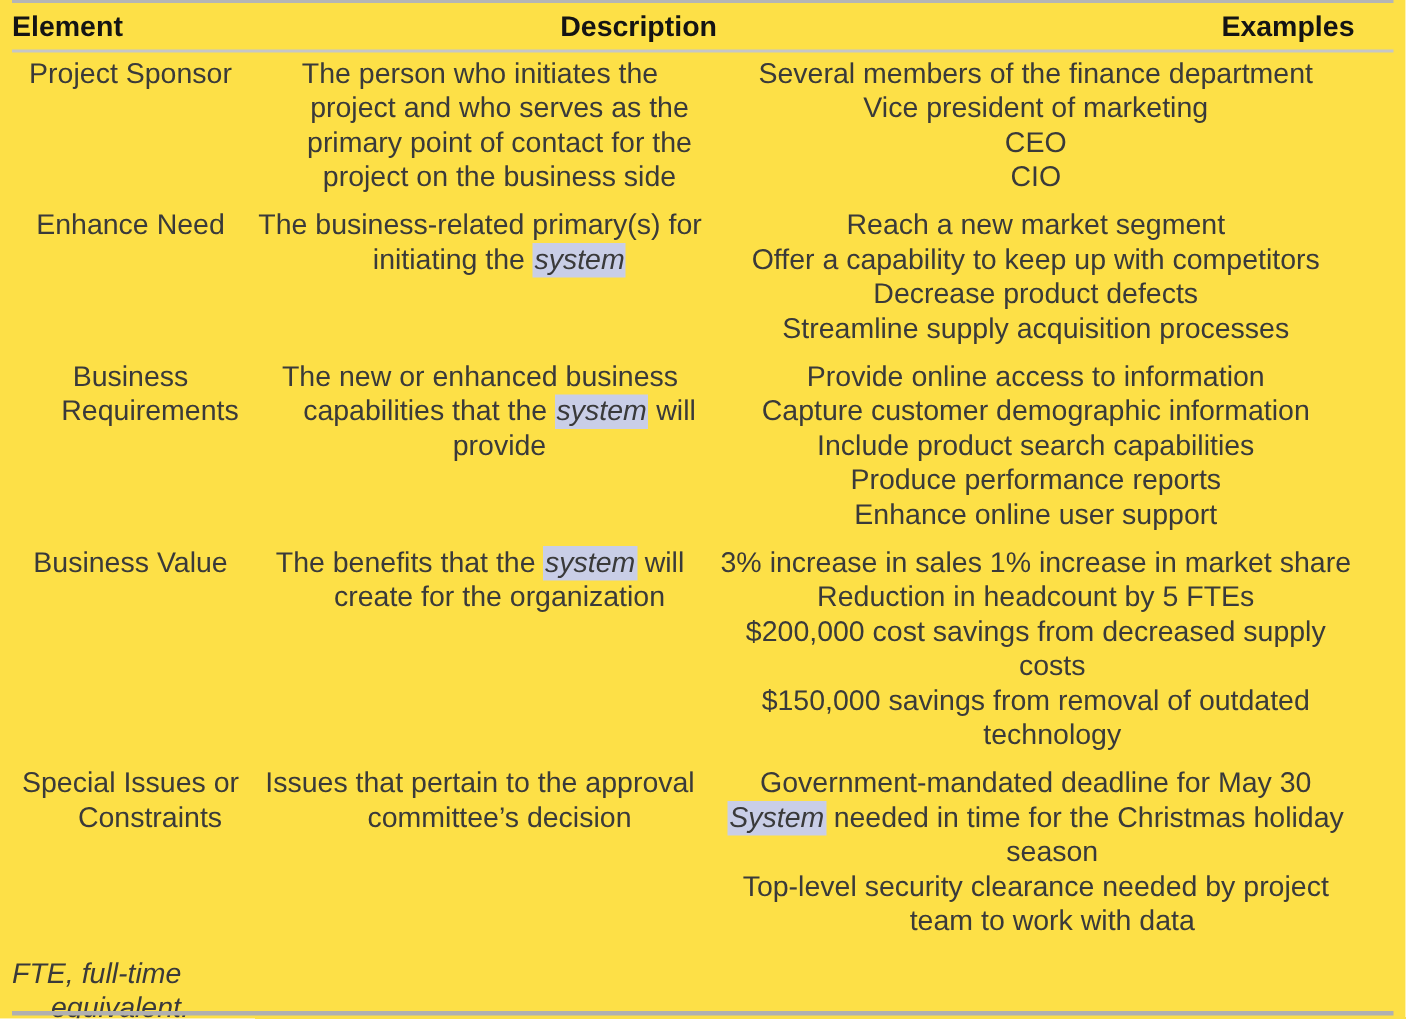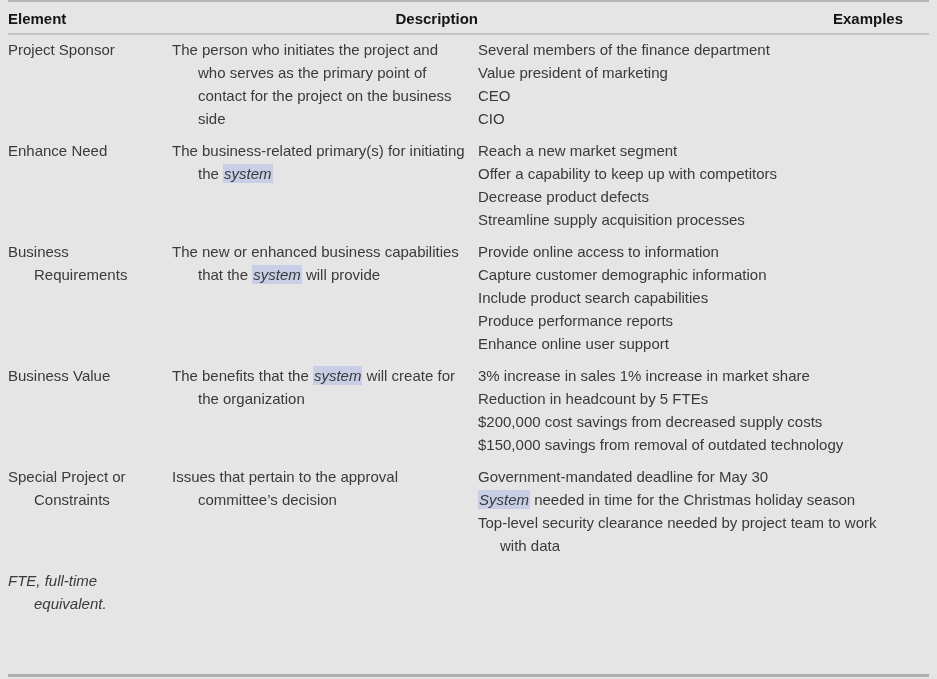--- a/index.html
+++ b/index.html
@@ -1,23 +1,23 @@
 <!DOCTYPE html>
 <html><head>
 <meta charset="utf-8">
 <style>
   html, body { margin: 0; padding: 0; background: #ffffff; }
   .page {
     position: relative;
     width: 937px;
     height: 679px;
     box-sizing: border-box;
-    background: #e5e5e5;
+    background: #fde047;
     font-family: "Liberation Sans", sans-serif;
-    font-size: 15px;
+    font-size: 19px;
     line-height: 23px;
     color: #3a3a3a;
     overflow: hidden;
   }
   .rule {
     height: 0;
     border-top: 2px solid #b5b5b5;
     margin: 0 8px;
   }
   .rule.top { border-top-width: 2px; }
@@ -34,21 +34,21 @@
   }
   .thead {
     font-weight: 700;
     color: #141414;
     padding: 5px 0 3px 0;
     border-bottom: 2px solid #c6c6c6;
     margin: 0 8px;
   }
   .thead .c2, .thead .c3 { text-align: right; }
   .tbody { padding: 3px 8px 0 8px; }
-  .trow { margin-bottom: 9px; }
+  .trow { margin-bottom: 9px; text-align: center; }
   .cell-element {
     padding-left: 26px;
     text-indent: -26px;
     padding-right: 6px;
   }
   .cell-desc {
     padding-left: 26px;
     text-indent: -26px;
     padding-right: 10px;
   }
@@ -83,21 +83,21 @@
     <div class="c2">Description</div>
     <div class="c3">Examples</div>
   </div>
 
   <div class="tbody" id="table-body">
       <div class="grid3 trow">
         <div class="cell-element">Project Sponsor</div>
         <div class="cell-desc"><span>The person who initiates the project and who serves as the primary point of contact for the project on the business side</span></div>
         <div class="cell-examples">
           <div class="example"><span>Several members of the finance department</span></div>
-          <div class="example"><span>Value president of marketing</span></div>
+          <div class="example"><span>Vice president of marketing</span></div>
           <div class="example"><span>CEO</span></div>
           <div class="example"><span>CIO</span></div>
         </div>
       </div>
       <div class="grid3 trow">
         <div class="cell-element">Enhance Need</div>
         <div class="cell-desc"><span>The business-related primary(s) for initiating the </span><span class="hl">system</span></div>
         <div class="cell-examples">
           <div class="example"><span>Reach a new market segment</span></div>
           <div class="example"><span>Offer a capability to keep up with competitors</span></div>
@@ -120,21 +120,21 @@
         <div class="cell-element">Business Value</div>
         <div class="cell-desc"><span>The benefits that the </span><span class="hl">system</span><span> will create for the organization</span></div>
         <div class="cell-examples">
           <div class="example"><span>3% increase in sales 1% increase in market share</span></div>
           <div class="example"><span>Reduction in headcount by 5 FTEs</span></div>
           <div class="example"><span>$200,000 cost savings from decreased supply costs</span></div>
           <div class="example"><span>$150,000 savings from removal of outdated technology</span></div>
         </div>
       </div>
       <div class="grid3 trow">
-        <div class="cell-element">Special Project or Constraints</div>
+        <div class="cell-element">Special Issues or Constraints</div>
         <div class="cell-desc"><span>Issues that pertain to the approval committee’s decision</span></div>
         <div class="cell-examples">
           <div class="example"><span>Government-mandated deadline for May 30</span></div>
           <div class="example"><span class="hl">System</span><span> needed in time for the Christmas holiday season</span></div>
           <div class="example"><span>Top-level security clearance needed by project team to work with data</span></div>
         </div>
       </div>
     </div>
 
   <div class="footnote">

